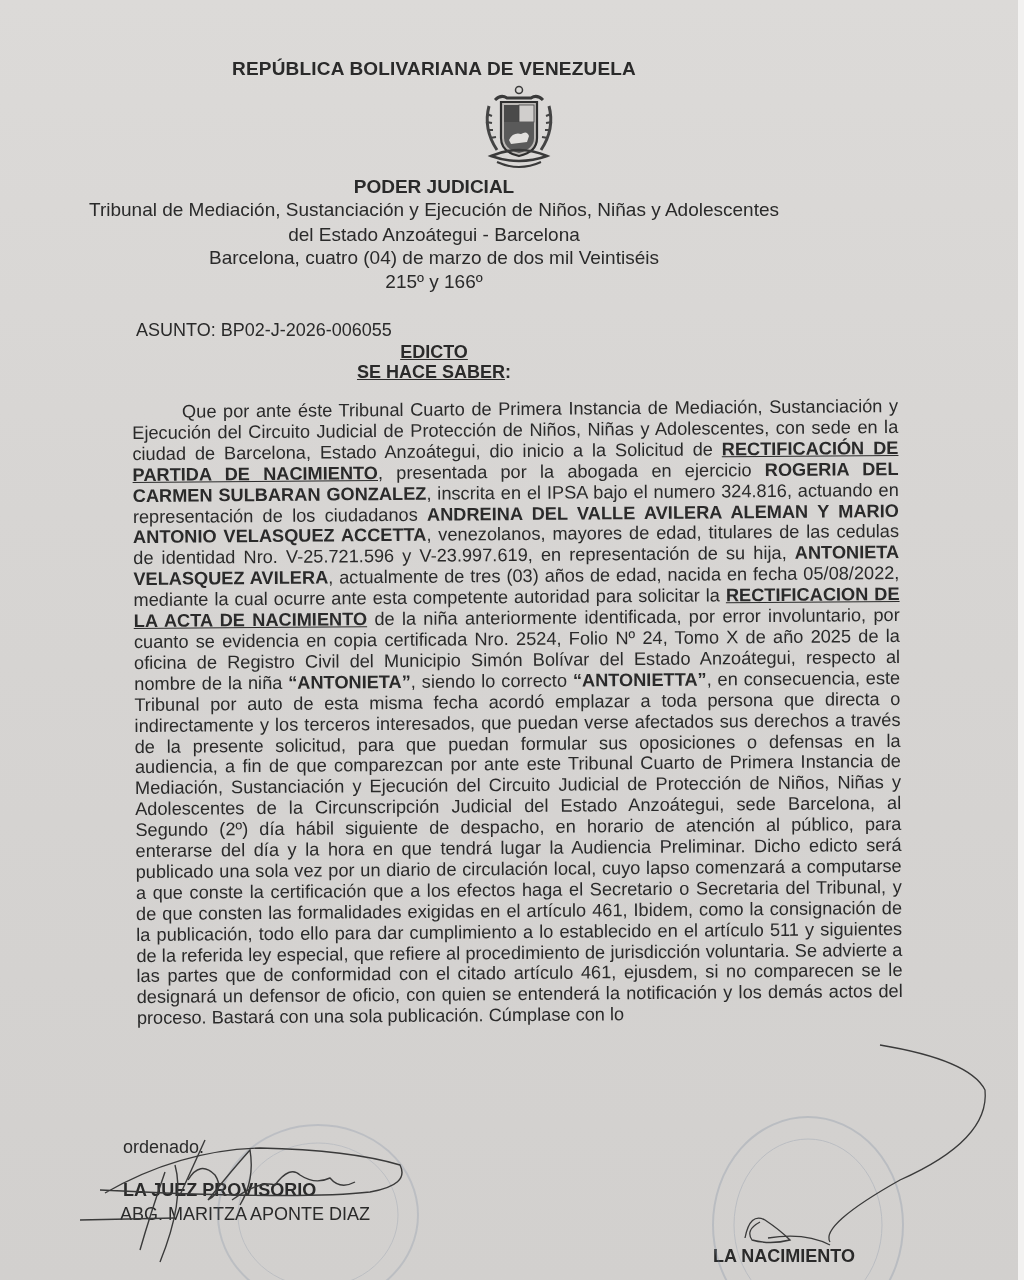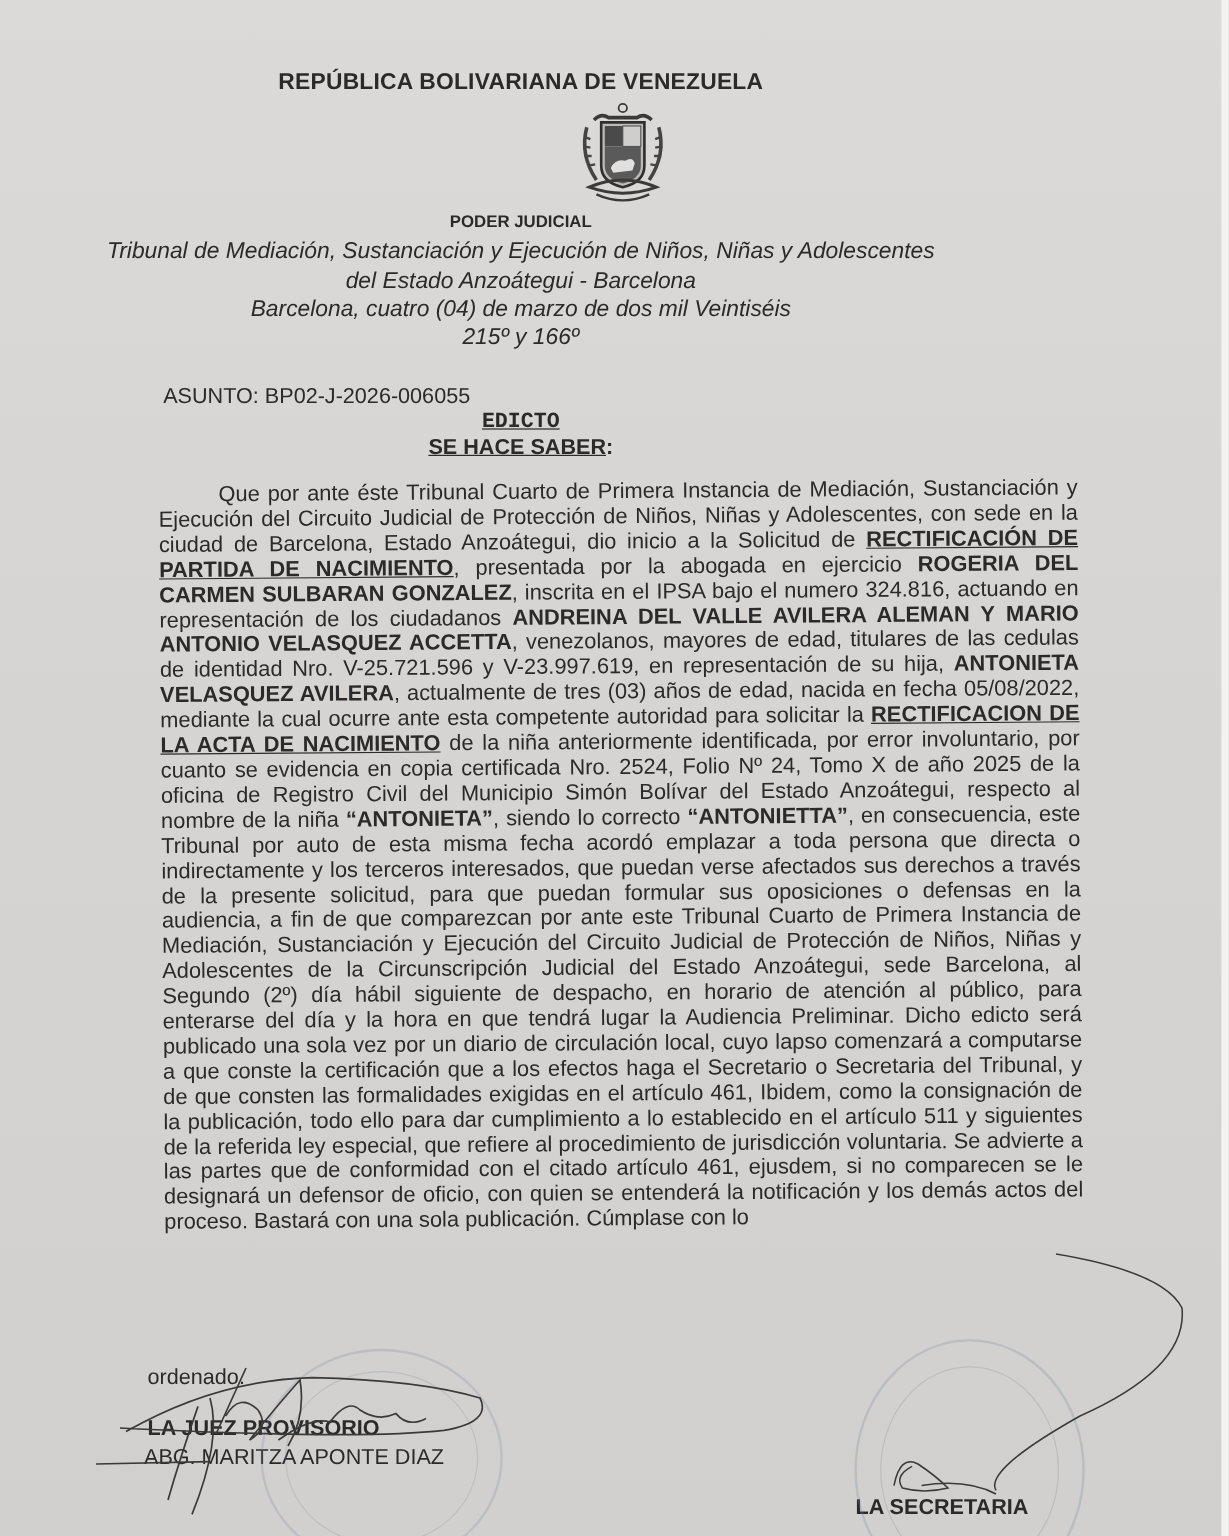--- a/index.html
+++ b/index.html
@@ -12,28 +12,28 @@
   }
   .page {
     position:absolute; left:0; top:0; width:1018px; height:1280px;
     background:linear-gradient(180deg,#dcdad8 0%,#d7d5d3 40%,#d2d0ce 100%);
     border-right:1px solid #f0efee;
   }
   .edge { position:absolute; right:0; top:0; width:6px; height:1280px; background:#f3f2f1; }
   .center { position:absolute; left:0; width:868px; text-align:center; }
   .hdr-republic { top:58px; font-size:19px; font-weight:bold; letter-spacing:0.2px; }
   .coat { position:absolute; left:481px; top:84px; width:76px; height:88px; }
-  .hdr-poder { top:176px; font-size:14px; font-weight:bold; }
-  .hdr-line { font-size:19px;font-style:italic; }
+  .hdr-poder { top:176px; font-size:19px; font-weight:bold; }
+  .hdr-line { font-size:19px; }
   .l1 { top:199px; }
   .l2 { top:224px; }
   .l3 { top:247px; }
   .l4 { top:271px; }
   .asunto { position:absolute; left:136px; top:320px; font-size:18px; font-weight:normal; }
-  .edicto { top:342px; font-size:18px; font-weight:bold; text-decoration:underline;font-family:Liberation Mono, monospace; }
+  .edicto { top:342px; font-size:18px; font-weight:bold; text-decoration:underline; }
   .sehace { top:362px; font-size:18px; font-weight:bold; }
   .sehace span.u { text-decoration:underline;text-align:center; }
   .body-text {
     position:absolute; left:132px; top:402px; width:766px;
     font-size:18.2px; line-height:20.9px; text-align:justify;
     transform:rotate(-0.45deg); transform-origin:left top;
   }
   .body-text p { margin:0; text-indent:50px; }
   .b { font-weight:bold; }
   .bu { font-weight:bold; text-decoration:underline; }
@@ -76,21 +76,21 @@
 <div class="center edicto">EDICTO</div>
 <div class="center sehace"><span class="u">SE HACE SABER</span><span>:</span></div>
 
 <div class="body-text">
   <p><span>Que por ante éste Tribunal Cuarto de Primera Instancia de Mediación, Sustanciación y Ejecución del Circuito Judicial  de Protección de Niños, Niñas y Adolescentes, con sede en la ciudad de Barcelona, Estado Anzoátegui, dio inicio a la Solicitud de </span><span class="bu">RECTIFICACIÓN DE PARTIDA DE NACIMIENTO</span><span>, presentada por la abogada en ejercicio </span><span class="b">ROGERIA DEL CARMEN SULBARAN GONZALEZ</span><span>, inscrita en el IPSA bajo el numero 324.816, actuando en representación de los ciudadanos </span><span class="b">ANDREINA DEL VALLE AVILERA ALEMAN Y MARIO ANTONIO VELASQUEZ ACCETTA</span><span>, venezolanos, mayores de edad, titulares de las cedulas de identidad Nro. V-25.721.596 y V-23.997.619, en representación de su hija, </span><span class="b">ANTONIETA VELASQUEZ AVILERA</span><span>, actualmente de tres (03) años de edad, nacida en fecha 05/08/2022, mediante la cual ocurre ante esta competente autoridad para solicitar la </span><span class="bu">RECTIFICACION DE LA ACTA DE NACIMIENTO</span><span> de la niña anteriormente identificada, por error involuntario, por cuanto se evidencia en copia certificada Nro. 2524, Folio Nº 24, Tomo X de año 2025 de la oficina de Registro Civil del Municipio Simón Bolívar del Estado Anzoátegui, respecto al nombre de la niña </span><span class="b">“ANTONIETA”</span><span>, siendo lo correcto </span><span class="b">“ANTONIETTA”</span><span>, en consecuencia, este Tribunal por auto de esta misma fecha acordó emplazar a toda persona que directa o indirectamente y los terceros interesados, que puedan verse afectados sus derechos a través de la presente solicitud, para que puedan formular sus oposiciones o defensas en la audiencia, a fin de que comparezcan por ante este Tribunal Cuarto de Primera Instancia de Mediación, Sustanciación y Ejecución del Circuito Judicial de Protección de Niños, Niñas y Adolescentes de la Circunscripción Judicial del Estado Anzoátegui, sede Barcelona, al Segundo (2º) día hábil siguiente de despacho, en horario de atención al público, para enterarse del día y la hora en que tendrá lugar la Audiencia Preliminar. Dicho edicto será publicado  una sola vez por un diario de circulación local, cuyo lapso comenzará a computarse a que conste la certificación que a los efectos haga el Secretario o Secretaria del Tribunal, y de que consten las formalidades exigidas en el artículo 461, Ibidem, como la consignación de la publicación, todo ello para dar cumplimiento a lo establecido en el artículo 511 y siguientes de la referida ley especial, que refiere al procedimiento de jurisdicción voluntaria. Se advierte a las partes que de conformidad con el citado artículo 461, ejusdem, si no comparecen se le designará un defensor de oficio, con quien se entenderá la notificación y los demás actos del proceso. Bastará  con una sola publicación. Cúmplase con lo</span></p>
 </div>
 
 <div class="ordenado">ordenado.</div>
 <div class="juez">LA JUEZ PROVISORIO</div>
 <div class="nombre-juez">ABG. MARITZA APONTE DIAZ</div>
-<div class="secretaria">LA SECRETARIA</div>
+<div class="secretaria">LA NACIMIENTO</div>
 
 <svg class="overlay" width="1024" height="1280">
 
   <g opacity="0.25">
     <ellipse cx="318" cy="1215" rx="100" ry="90" fill="none" stroke="#7b8aa0" stroke-width="2"></ellipse>
     <ellipse cx="318" cy="1215" rx="80" ry="72" fill="none" stroke="#7b8aa0" stroke-width="1"></ellipse>
   </g>
   <g opacity="0.28">
     <ellipse cx="808" cy="1225" rx="95" ry="108" fill="none" stroke="#7b8aa0" stroke-width="2"></ellipse>
     <ellipse cx="808" cy="1225" rx="74" ry="86" fill="none" stroke="#7b8aa0" stroke-width="1"></ellipse>

